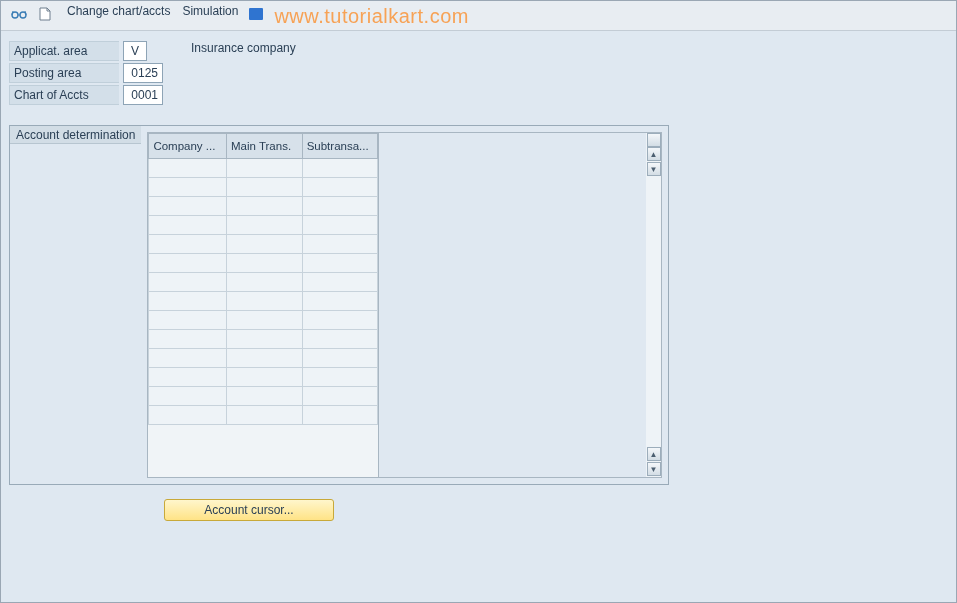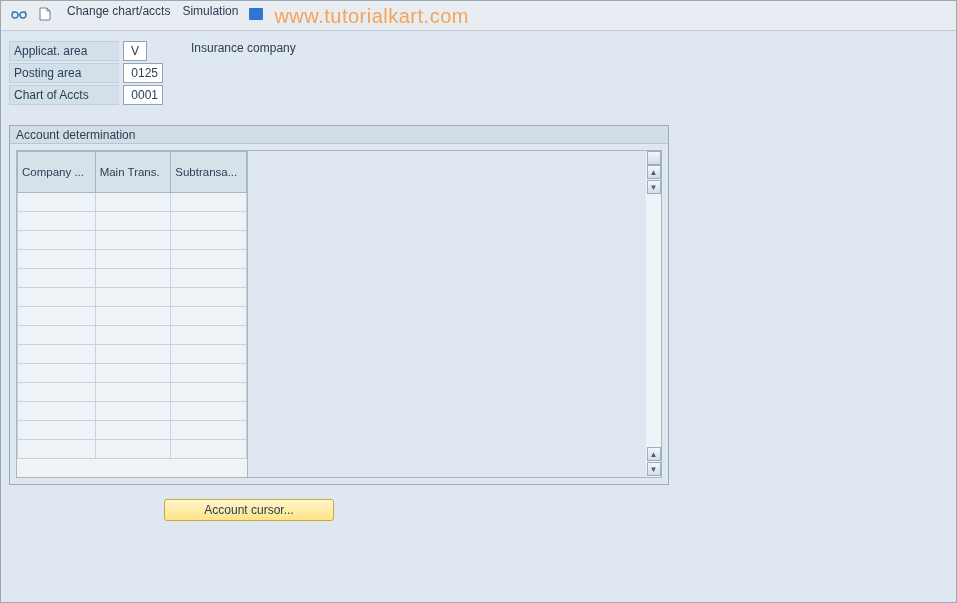--- a/index.html
+++ b/index.html
@@ -101,21 +101,21 @@
       margin-left: 40px;
       color: #2b4056;
     }
     .panel {
       margin-top: 18px;
       border: 1px solid #99aab8;
       background: #dfe8f1;
       width: 660px;
       height: 360px;
       display: flex;
-      flex-direction: column;
+      flex-direction: row;
     }
     .panel-title {
       background: #d2dde6;
       border-bottom: 1px solid #b7c5d0;
       padding: 2px 6px;
       color: #2b4056;
       height: 18px;
       line-height: 14px;
     }
     .panel-body {
@@ -131,21 +131,21 @@
     }
     .grid-table {
       border-collapse: collapse;
       width: 230px;
     }
     .grid-table th {
       background: #d7e1ea;
       border: 1px solid #a8b6c2;
       font-weight: normal;
       text-align: left;
-      padding: 14px 4px;
+      padding: 6px 4px;
       color: #2b4056;
       height: 19px;
       font-size: 11.5px;
       white-space: nowrap;
       overflow: hidden;
     }
     .grid-table td {
       border: 1px solid #c7d2db;
       background: #eef3f7;
       height: 19px;

